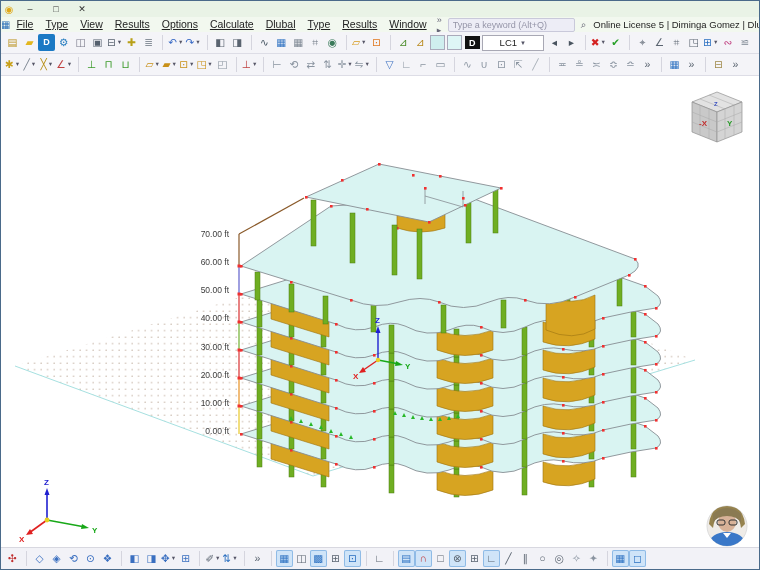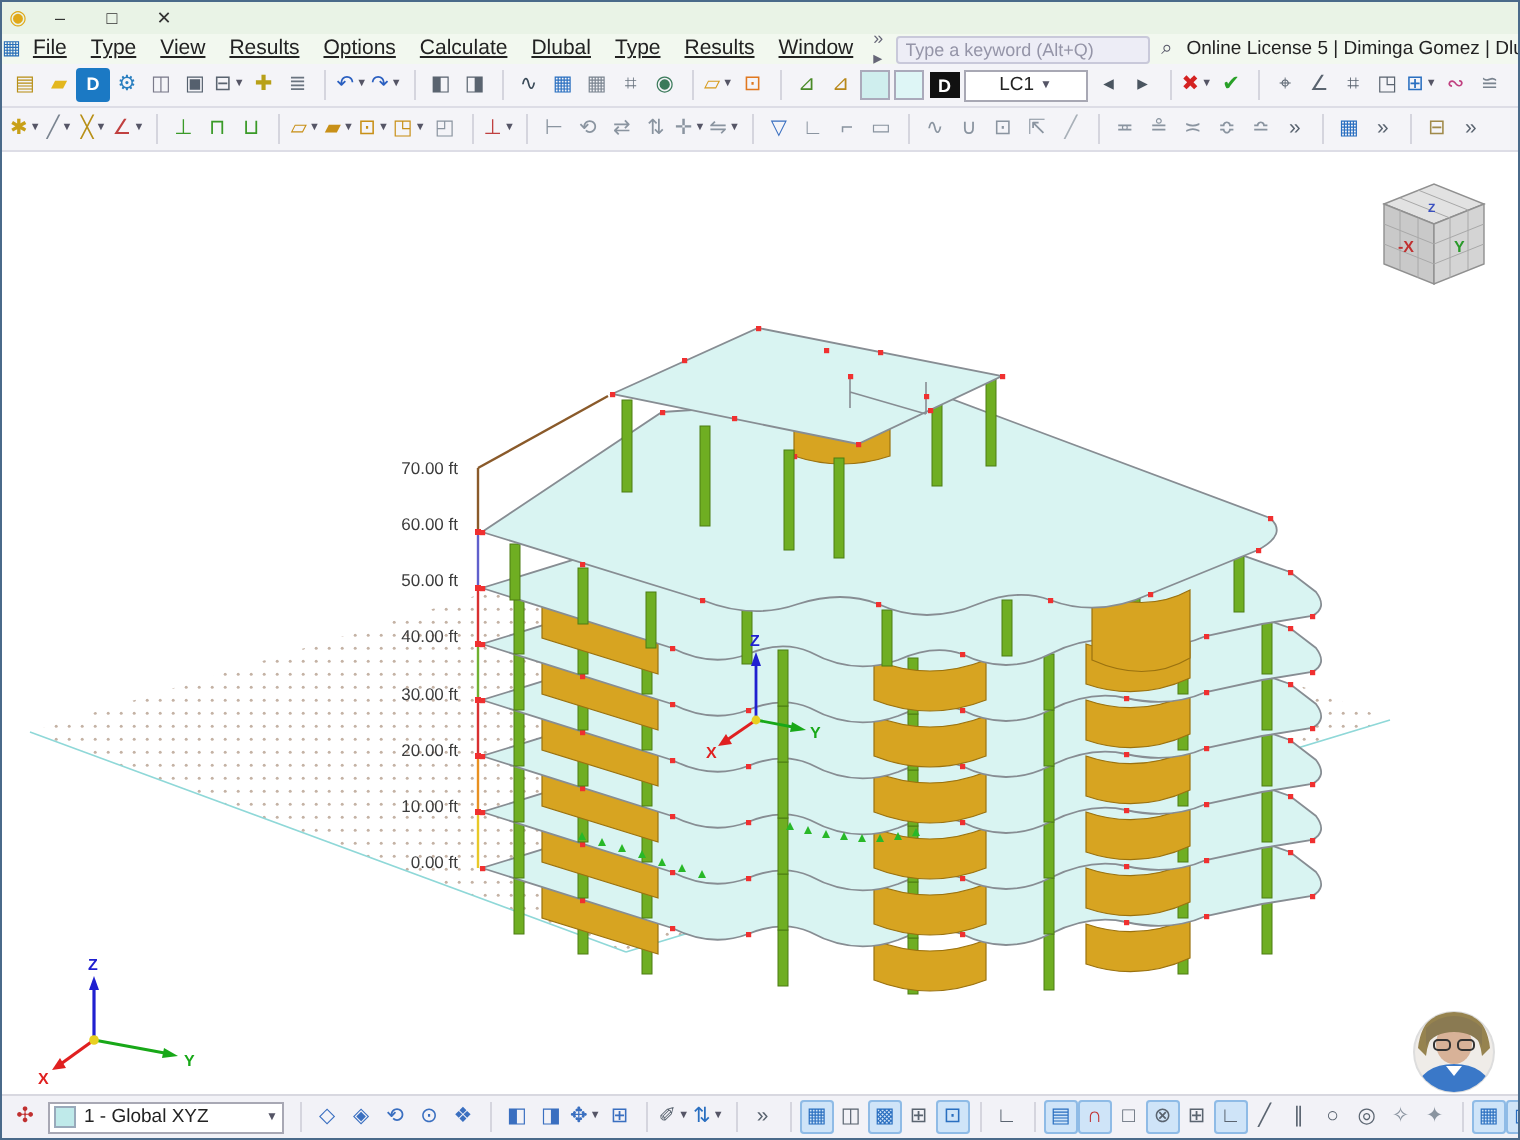--- a/index.html
+++ b/index.html
@@ -410,25 +410,20 @@
           <rect x="728" y="444" width="8" height="5" rx="2" fill="none" stroke="#333" stroke-width="1"></rect>
           <path d="M706,470 Q710,456 726,456 Q742,456 746,470 Z" fill="#3a78c8"></path>
           <path d="M722,457 L726,462 L730,457 Z" fill="#fff"></path>
         </g>
       </g>
     </svg>
   </div>
 
   <div class="statusbar">
     <span class="tbi" style="color:#c03030">✣</span>
-    <span class="combo cscombo">
-      <span class="sw"></span>
-      <span class="txt">1 - Global XYZ</span>
-      <span class="car">▼</span>
-    </span>
     <span style="display:flex;align-items:center">
         <span class="tsep"></span>
         <span class="tbi" style="color: rgb(58, 111, 192);">◇</span>
         <span class="tbi" style="color: rgb(58, 111, 192);">◈</span>
         <span class="tbi" style="color: rgb(58, 111, 192);">⟲</span>
         <span class="tbi" style="color: rgb(58, 111, 192);">⊙</span>
         <span class="tbi" style="color: rgb(58, 111, 192);">❖</span>
         <span class="tsep"></span>
         <span class="tbi" style="color: rgb(58, 111, 192);">◧</span>
         <span class="tbi" style="color: rgb(58, 111, 192);">◨</span>

